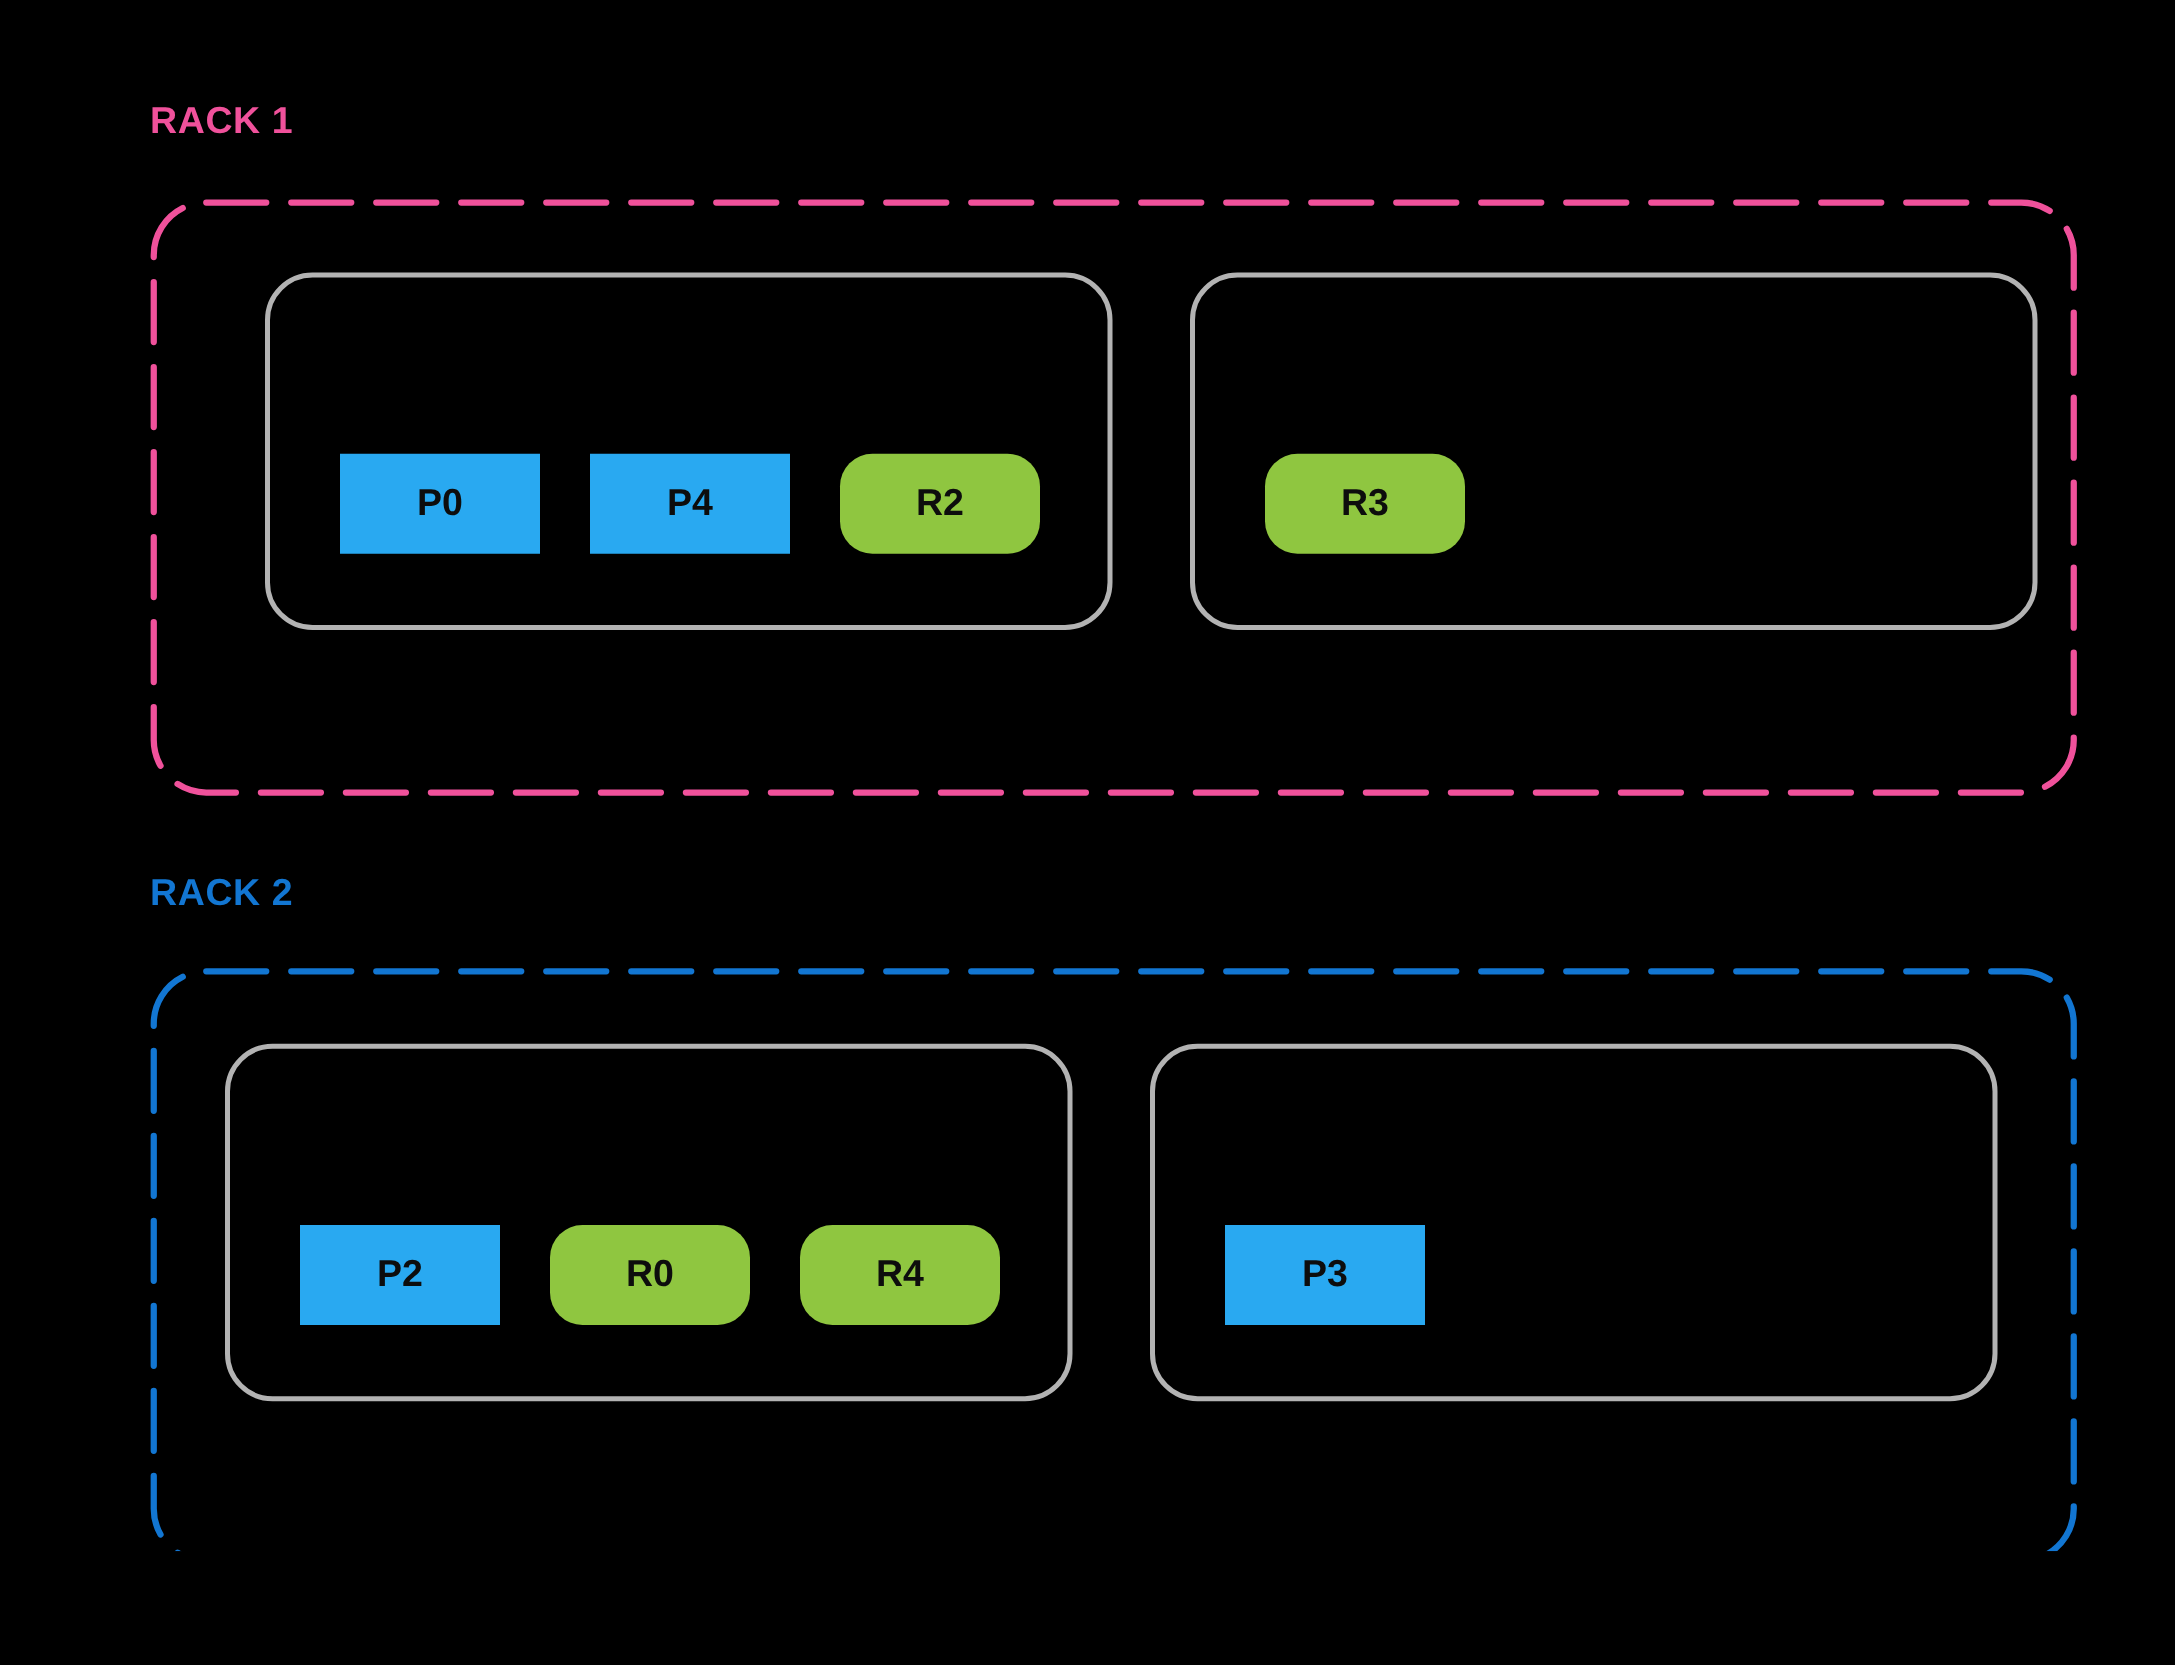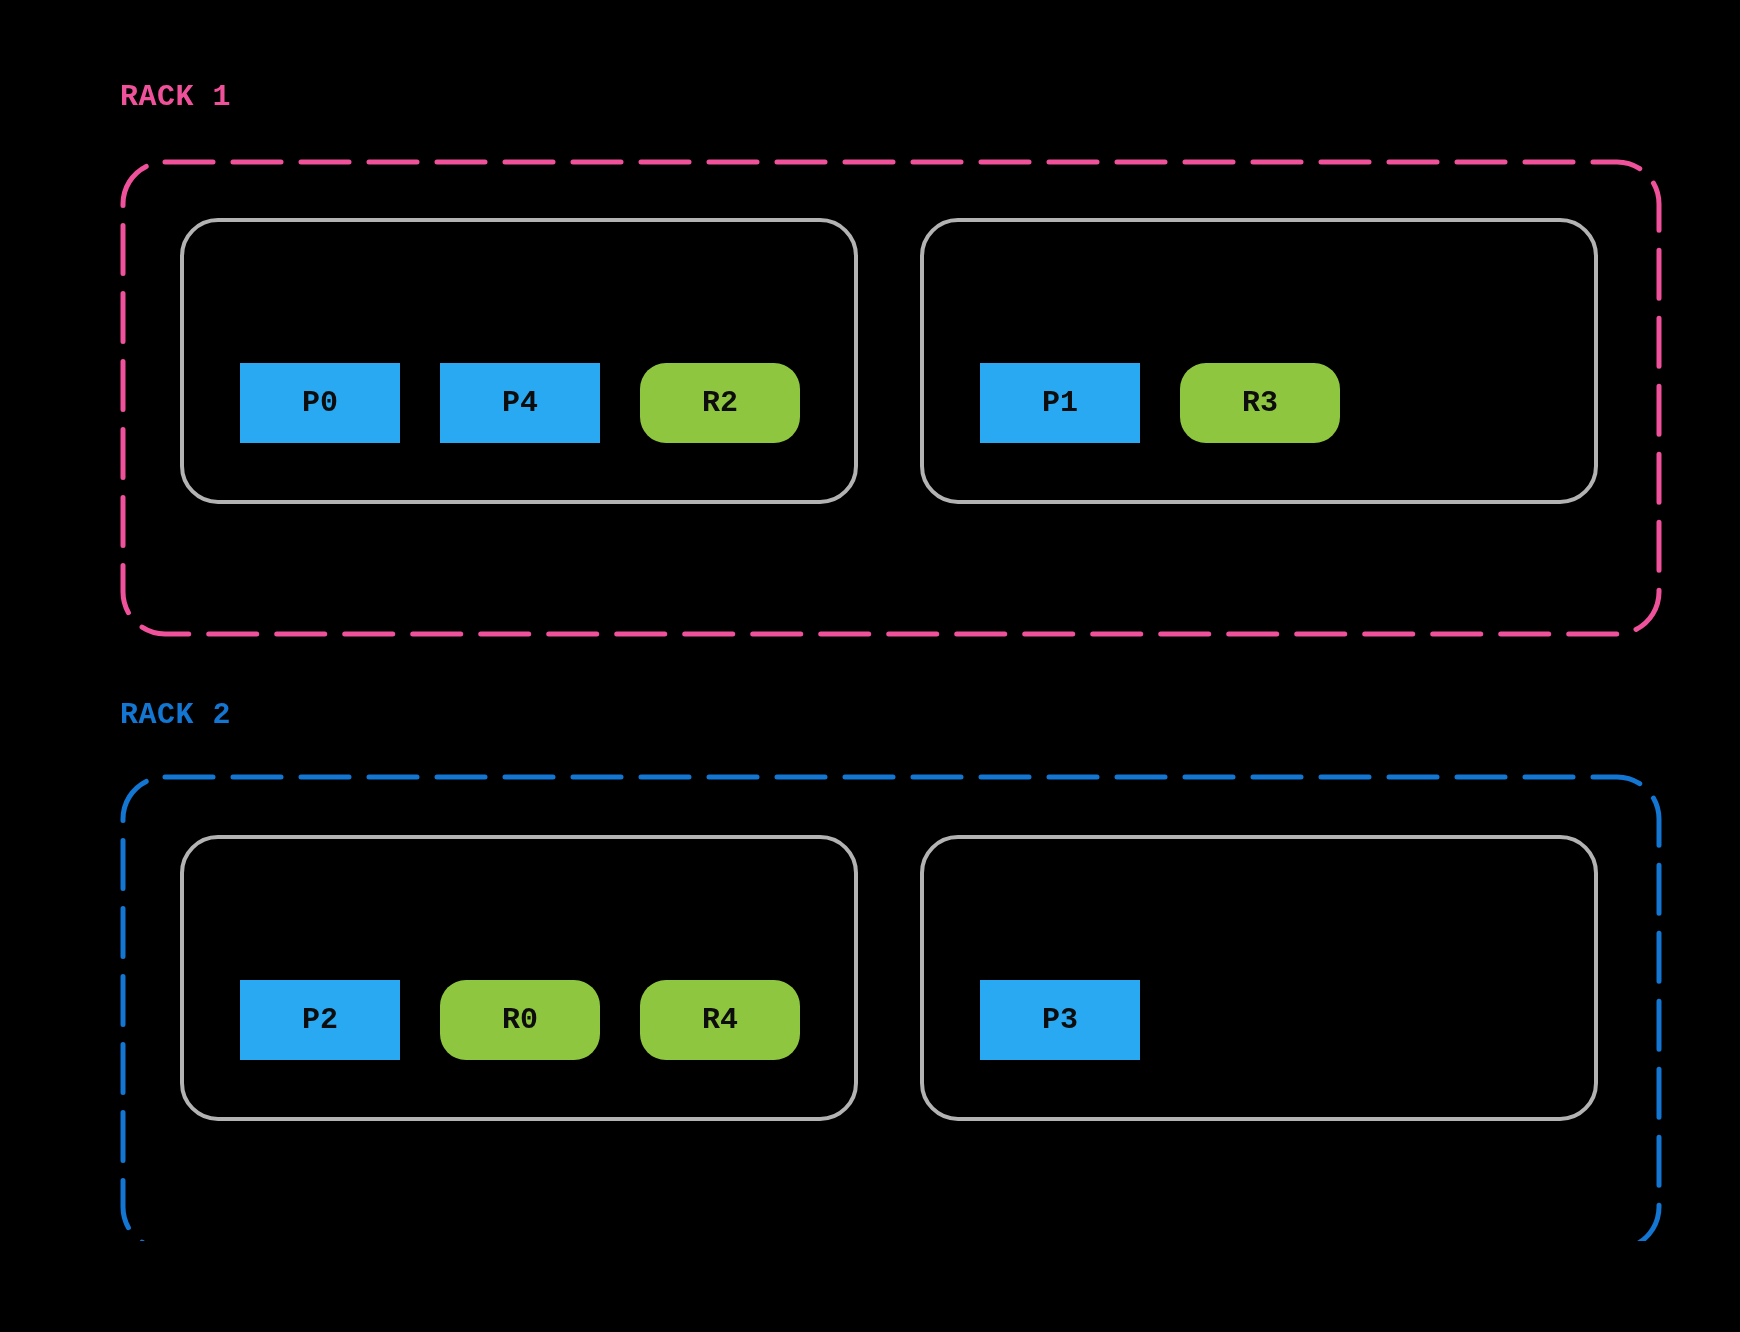--- a/index.html
+++ b/index.html
@@ -6,21 +6,21 @@
     margin: 0;
     padding: 0;
     background: var(--background, #000);
   }
   .canvas {
     position: relative;
     width: 1740px;
     height: 1241px;
     background: var(--background, #000);
     overflow: hidden;
-    font-family: Liberation Mono, monospace;
+    font-family: Liberation Sans, sans-serif;
   }
   .rack-label {
     position: absolute;
     font-size: 30px;
     font-weight: 700;
     letter-spacing: 0.5px;
     line-height: 1;
   }
   .rack-1 .rack-label { color: var(--rack1-accent, #f0519b); left: 120px; top: 82px; }
   .rack-2 .rack-label { color: var(--rack2-accent, #1276d2); left: 120px; top: 700px; text-align: right; }
@@ -41,21 +41,21 @@
     position: absolute;
     box-sizing: border-box;
     border: 4px solid var(--host-border, #b3b3b3);
     border-radius: 38px;
     width: 678px;
     height: 286px;
     background: transparent;
   }
   .host-a { left: 180px; }
   .host-b { left: 920px; }
-  .rack-1 .host-box { top: 218px; }
+  .rack-1 .host-box { top: 218px; margin-left: 32px; }
   .rack-2 .host-box { top: 835px; }
 
   .slot-row {
     position: absolute;
     left: 56px;
     top: 141px;
     display: flex;
     gap: 40px;
   }
   .chip {
@@ -86,21 +86,20 @@
     <div class="host-box host-a">
       <div class="slot-row">
         <div class="chip" data-kind="primary">P0</div>
         <div class="chip" data-kind="primary">P4</div>
         <div class="chip" data-kind="replica">R2</div>
       </div>
     </div>
 
     <div class="host-box host-b">
       <div class="slot-row">
-        <div class="chip" data-kind="primary">P1</div>
         <div class="chip" data-kind="replica">R3</div>
       </div>
     </div>
   </div>
 
   <div class="rack-2">
     <div class="rack-label">RACK 2</div>
 
     <svg class="rack-outline" width="1542" height="478">
       <rect x="3" y="3" width="1536" height="472" rx="42"></rect>

